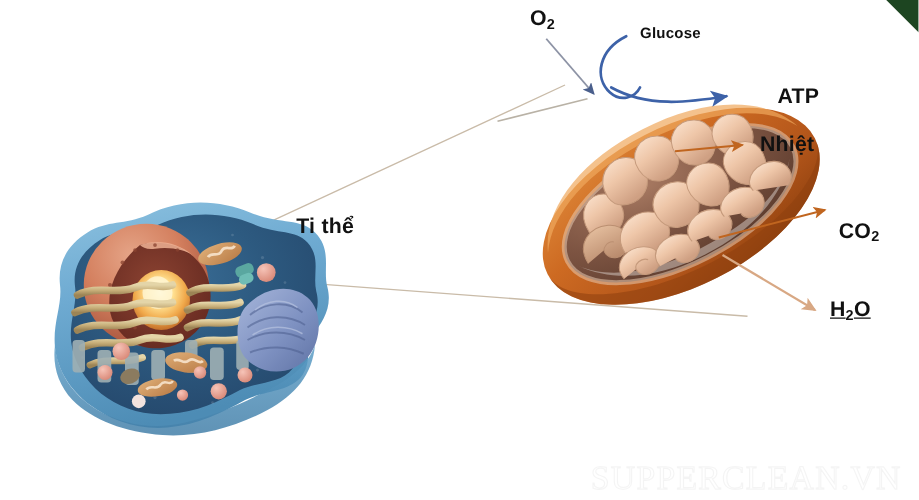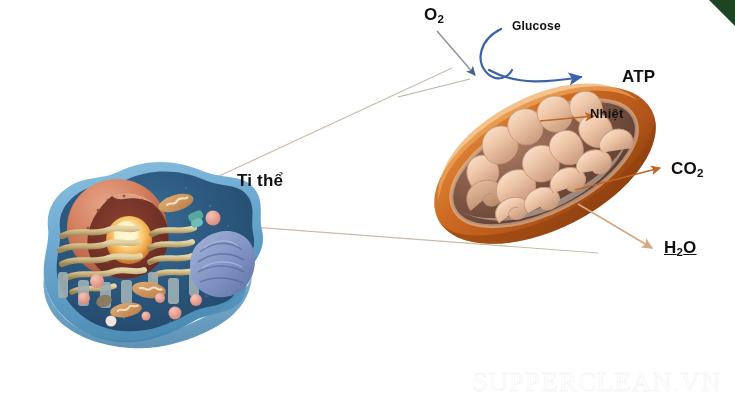--- a/index.html
+++ b/index.html
@@ -35,22 +35,22 @@
   .label sub {
     font-size: 0.68em;
     vertical-align: baseline;
     position: relative;
     bottom: -0.22em;
     font-weight: bold;
   }
   #lbl-o2      { left: 424px; top: 6px;   font-size: 17px; }
   #lbl-glucose { left: 512px; top: 20px;  font-size: 12px; }
   #lbl-atp     { left: 622px; top: 68px;  font-size: 17px; }
-  #lbl-nhiet   { left: 590px; top: 107px; font-size: 13px; }
-  #lbl-co2     { left: 671px; top: 160px; font-size: 17px; }
+  #lbl-nhiet   { left: 608px; top: 107px; font-size: 17px; }
+  #lbl-co2     { left: 671px; top: 176px; font-size: 17px; }
   #lbl-h2o     { left: 664px; top: 239px; font-size: 17px; text-decoration: underline; }
   #lbl-tithe   { left: 237px; top: 172px; font-size: 17px; text-align: center; }
 
   #watermark {
     position: absolute;
     left: 466px;
     top: 368px;
     width: 262px;
     height: 28px;
     font-family: "Liberation Serif", serif;

